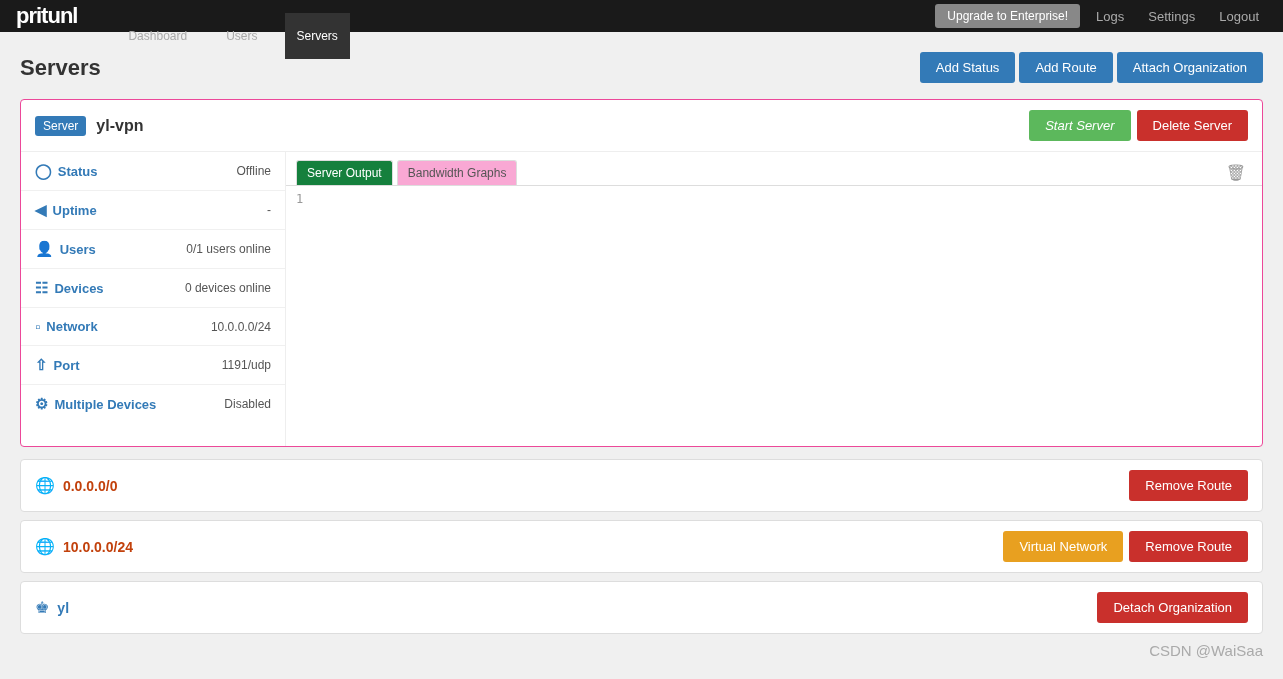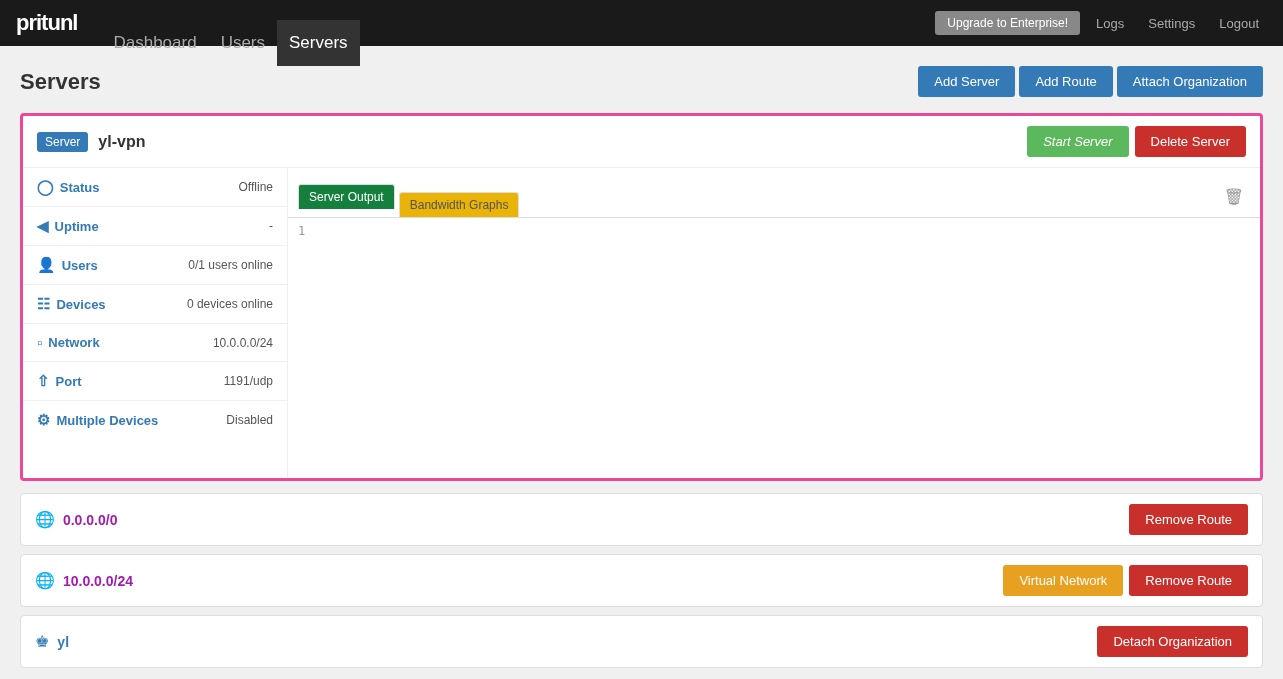--- a/index.html
+++ b/index.html
@@ -4,38 +4,39 @@
   <style>
     * { box-sizing: border-box; margin: 0; padding: 0; }
     body { font-family: Arial, sans-serif; font-size: 13px; background: #f0f0f0; color: #333; }
 
     
     .navbar {
       background: #1a1a1a;
       display: flex;
       align-items: center;
       padding: 0 16px;
-      height: 46px;
+      height: 32px;
+      gap: 15px;
     }
     .navbar-brand {
       color: #e05c1a;
       font-size: 22px;
       font-weight: bold;
       margin-right: 24px;
       letter-spacing: -1px;
     }
     .navbar-brand span { color: #fff; }
     .nav-link {
       color: #aaa;
       text-decoration: none;
       padding: 0 12px;
       height: 46px;
       display: flex;
       align-items: center;
-      font-size: 17px;
+      font-size: 12px;
       margin-top: 40px;
     }
     .nav-link.active { background: #333; color: #fff; }
     .navbar-right {
       margin-left: auto;
       display: flex;
       align-items: center;
       gap: 8px;
     }
     .btn-upgrade {
@@ -82,21 +83,21 @@
       font-weight: 500;
     }
     .btn-blue { background: #337ab7; color: #fff; }
     .btn-green { background: #5cb85c; color: #fff; font-style: italic; }
     .btn-red { background: #c9302c; color: #fff; }
     .btn-orange { background: #e8a020; color: #fff; }
 
     
     .server-card {
       background: #fff;
-      border: 3px solid #ec4899;
+      border: 1px solid #ec4899;
       border-radius: 4px;
       margin-bottom: 12px;
     }
     .server-header {
       display: flex;
       align-items: center;
       padding: 10px 14px;
       border-bottom: 1px solid #eee;
     }
     .server-badge {
@@ -167,23 +168,22 @@
       padding: 5px 10px;
       border: 1px solid #ddd;
       border-bottom: none;
       border-radius: 3px 3px 0 0;
       cursor: pointer;
       font-size: 12px;
       background: #15803d;
       color: #fff;
     }
     .output-tab.inactive {
-      background: #eab308;
+      background: #f9a8d4;
       color: #555;
-      margin-top: 16px;
     }
     .trash-icon {
       margin-left: auto;
       color: #999;
       cursor: pointer;
       font-size: 16px;
       padding-right: 6px;
     }
     .output-content {
       padding: 6px 10px;
@@ -209,21 +209,21 @@
       display: flex;
       align-items: center;
       padding: 10px 14px;
     }
     .route-icon {
       color: #337ab7;
       margin-right: 8px;
       font-size: 16px;
     }
     .route-label {
-      color: #a21caf;
+      color: #c2410c;
       font-weight: bold;
       font-size: 14px;
       flex: 1;
     }
     .route-actions {
       display: flex;
       gap: 6px;
       justify-content: flex-end;
     }
 
@@ -272,21 +272,21 @@
     <a class="nav-action" href="#">Settings</a>
     <a class="nav-action" href="#">Logout</a>
   </div>
 </nav>
 
 <div class="page-content">
 
   <div class="page-header">
     <h1 class="page-title">Servers</h1>
     <div class="header-buttons">
-      <button class="btn btn-blue">Add Server</button>
+      <button class="btn btn-blue">Add Status</button>
       <button class="btn btn-blue">Add Route</button>
       <button class="btn btn-blue">Attach Organization</button>
     </div>
   </div>
 
   <div class="server-card">
     <div class="server-header">
       <span class="server-badge">Server</span>
       <span class="server-name">yl-vpn</span>
       <div class="server-actions">

